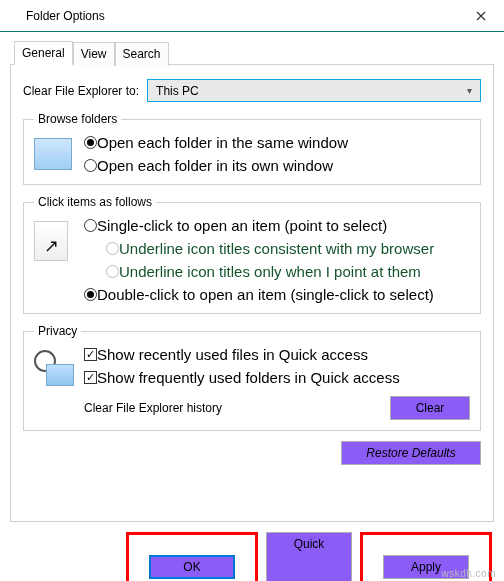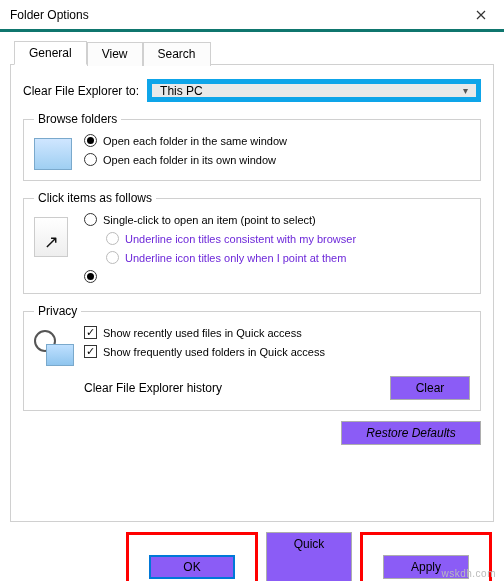--- a/index.html
+++ b/index.html
@@ -11,22 +11,22 @@
     color: #000;
     width: 504px;
     height: 581px;
     overflow: hidden;
   }
   .titlebar {
     display: flex;
     align-items: center;
     justify-content: space-between;
     height: 32px;
-    padding: 0 0 0 10px;
-    border-bottom: 3px solid #0f766e;
+    padding: 0 0 0 26px;
+    border-bottom: 1px solid #0f766e;
   }
   .titlebar-title { font-size: 12px; }
   .close-btn {
     width: 46px;
     height: 32px;
     display: flex;
     align-items: center;
     justify-content: center;
     font-size: 14px;
     color: #333;
@@ -36,21 +36,21 @@
     padding: 8px 10px 0 10px;
   }
   .tabs {
     display: flex;
     position: relative;
     top: 1px;
     z-index: 2;
     padding-left: 4px;
   }
   .tab {
-    padding: 4px 14px;
+    padding: 4px 7px;
     border: 1px solid #d0d0d0;
     border-bottom: none;
     background: #fff;
     margin-right: 0px;
     font-size: 12px;
     position: relative;
   }
   .tab.active {
     border-bottom: 1px solid #fff;
     z-index: 3;
@@ -68,21 +68,21 @@
   }
   .row {
     display: flex;
     align-items: center;
     gap: 8px;
     margin-bottom: 10px;
   }
   .label { white-space: nowrap; }
   .select {
     flex: 1;
-    border: 5px solid #0ea5e9;
+    border: 1px solid #0ea5e9;
     background: #e9e9e9;
     height: 23px;
     display: flex;
     align-items: center;
     justify-content: space-between;
     padding: 0 8px;
     font-size: 12px;
     gap: 16px;
   }
   .select .chev { font-size: 10px; color: #555; }
@@ -107,24 +107,23 @@
   }
   .options {
     flex: 1;
     display: flex;
     flex-direction: column;
     gap: 6px;
   }
   .opt {
     display: flex;
     align-items: center;
-    gap: 6px;
-    font-size: 11px;
-  }
-  .opt.sub { padding-left: 22px; color: #6d28d9; }
+    font-size: 15px;
+  }
+  .opt.sub { padding-left: 22px; color: #14532d; }
   .opt.sub .radio { border-color: #bbb; }
   .radio {
     width: 13px;
     height: 13px;
     border: 1px solid #333;
     border-radius: 50%;
     display: inline-flex;
     align-items: center;
     justify-content: center;
     flex-shrink: 0;
@@ -286,20 +285,21 @@
           <label class="opt sub">
             <span class="radio disabled"></span>
             <span>Underline icon titles consistent with my browser</span>
           </label>
           <label class="opt sub">
             <span class="radio disabled"></span>
             <span>Underline icon titles only when I point at them</span>
           </label>
           <label class="opt">
             <span class="radio checked"></span>
+            <span>Double-click to open an item (single-click to select)</span>
           </label>
         </div>
       </div>
     </fieldset>
 
     <fieldset class="group">
       <legend>Privacy</legend>
       <div class="group-body">
         <div class="icon-holder">
           <div class="deco-privacy">

